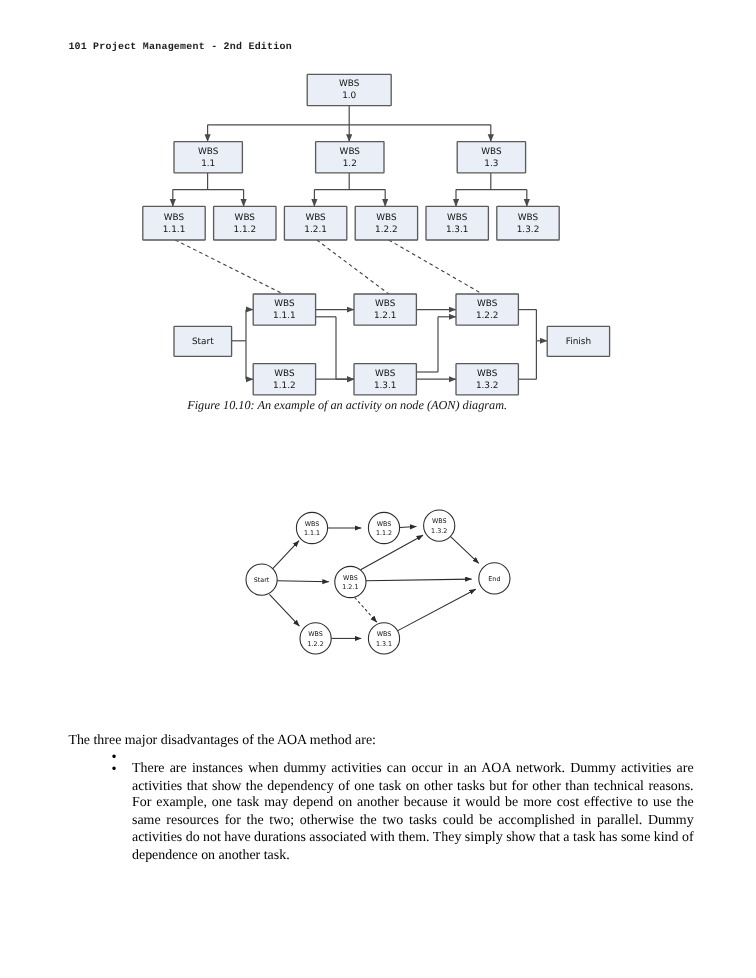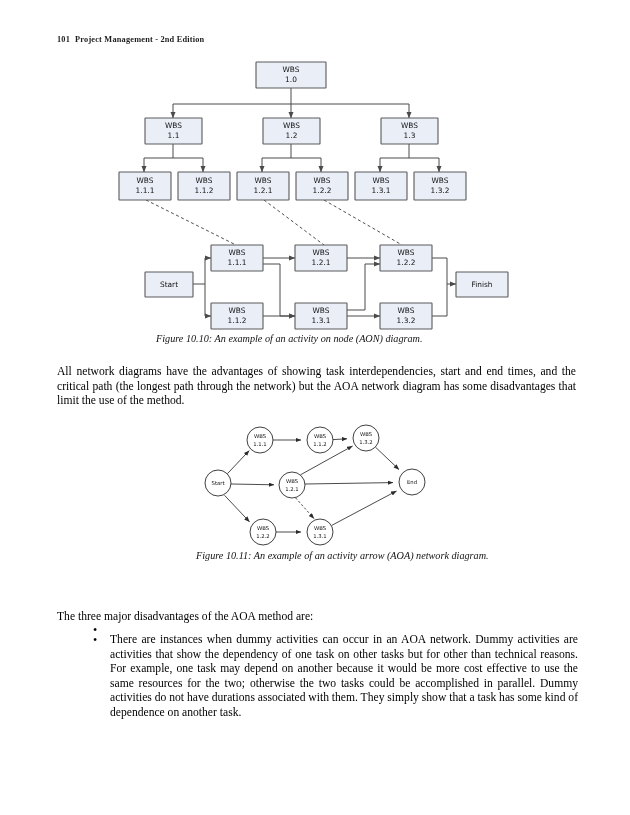--- a/index.html
+++ b/index.html
@@ -20,21 +20,21 @@
     inset: 0;
     width: 630px;
     height: 815px;
   }
 
   
   .running-head {
     position: absolute;
     left: 57px;
     top: 35px;
-    font-family: Liberation Serif, serif;
+    font-family: Liberation Mono, monospace;
     font-size: 8.3px;
     letter-spacing: 0.2px;
     color: #1d1d1d;
     white-space: nowrap;
   }
   .running-head .folio { font-weight: 700; margin-right: 5px; }
   .running-head .title { font-weight: 600; }
 
   
   .figure-wrap { position: absolute; }
@@ -304,21 +304,20 @@
 
       <g>
         <rect class="node-box" x="456" y="224" width="52" height="25" rx="0.5"></rect>
         <text class="node-text" x="482" y="237">Finish</text>
       </g>
     </svg>
   </div>
 
   <div class="caption" id="caption-aon">Figure 10.10: An example of an activity on node (AON) diagram.</div>
 
-  <div class="body-para" id="para-intro">All network diagrams have the advantages of showing task interdependencies, start and end times, and the critical path (the longest path through the network) but the AOA network diagram has some disadvantages that limit the use of the method.</div>
 
   <div class="figure-wrap" id="fig-aoa-wrap">
     <svg width="630" height="145" viewBox="0 0 630 145" xmlns="http://www.w3.org/2000/svg">
       <defs>
         <marker id="arrow2" markerWidth="6" markerHeight="6" refX="5.4" refY="2.2" orient="auto" markerUnits="userSpaceOnUse">
           <path d="M0,0 L5.6,2.2 L0,4.4 z" fill="#2b2b2b"></path>
         </marker>
       </defs>
 
       <path class="link-thin" d="M227.3,65.8 L249.2,42.6" marker-end="url(#arrow2)"></path>
@@ -384,21 +383,20 @@
       </g>
 
       <g>
         <circle class="node-circle" cx="320" cy="124" r="13"></circle>
         <text class="node-text-sm" x="320" y="120.5">WBS</text>
         <text class="node-text-sm" x="320" y="128.5">1.3.1</text>
       </g>
     </svg>
   </div>
 
-  <div class="caption" id="caption-aoa">Figure 10.11: An example of an activity arrow (AOA) network diagram.</div>
 
   <div class="body-para" id="para-lead">The three major disadvantages of the AOA method are:</div>
 
   <ul class="bullet-list">
     <li class="bullet-item">
       <span class="dot">•</span>
     </li>
     <li class="bullet-item">
       <span class="dot">•</span>
       <span>There are instances when dummy activities can occur in an AOA network. Dummy activities are activities that show the dependency of one task on other tasks but for other than technical reasons. For example, one task may depend on another because it would be more cost effective to use the same resources for the two; otherwise the two tasks could be accomplished in parallel. Dummy activities do not have durations associated with them. They simply show that a task has some kind of dependence on another task.</span>

